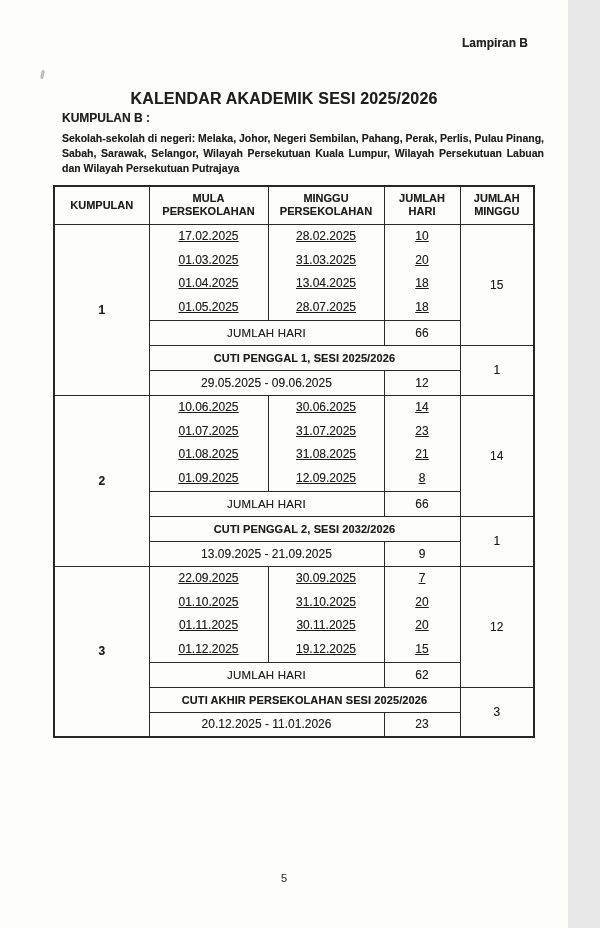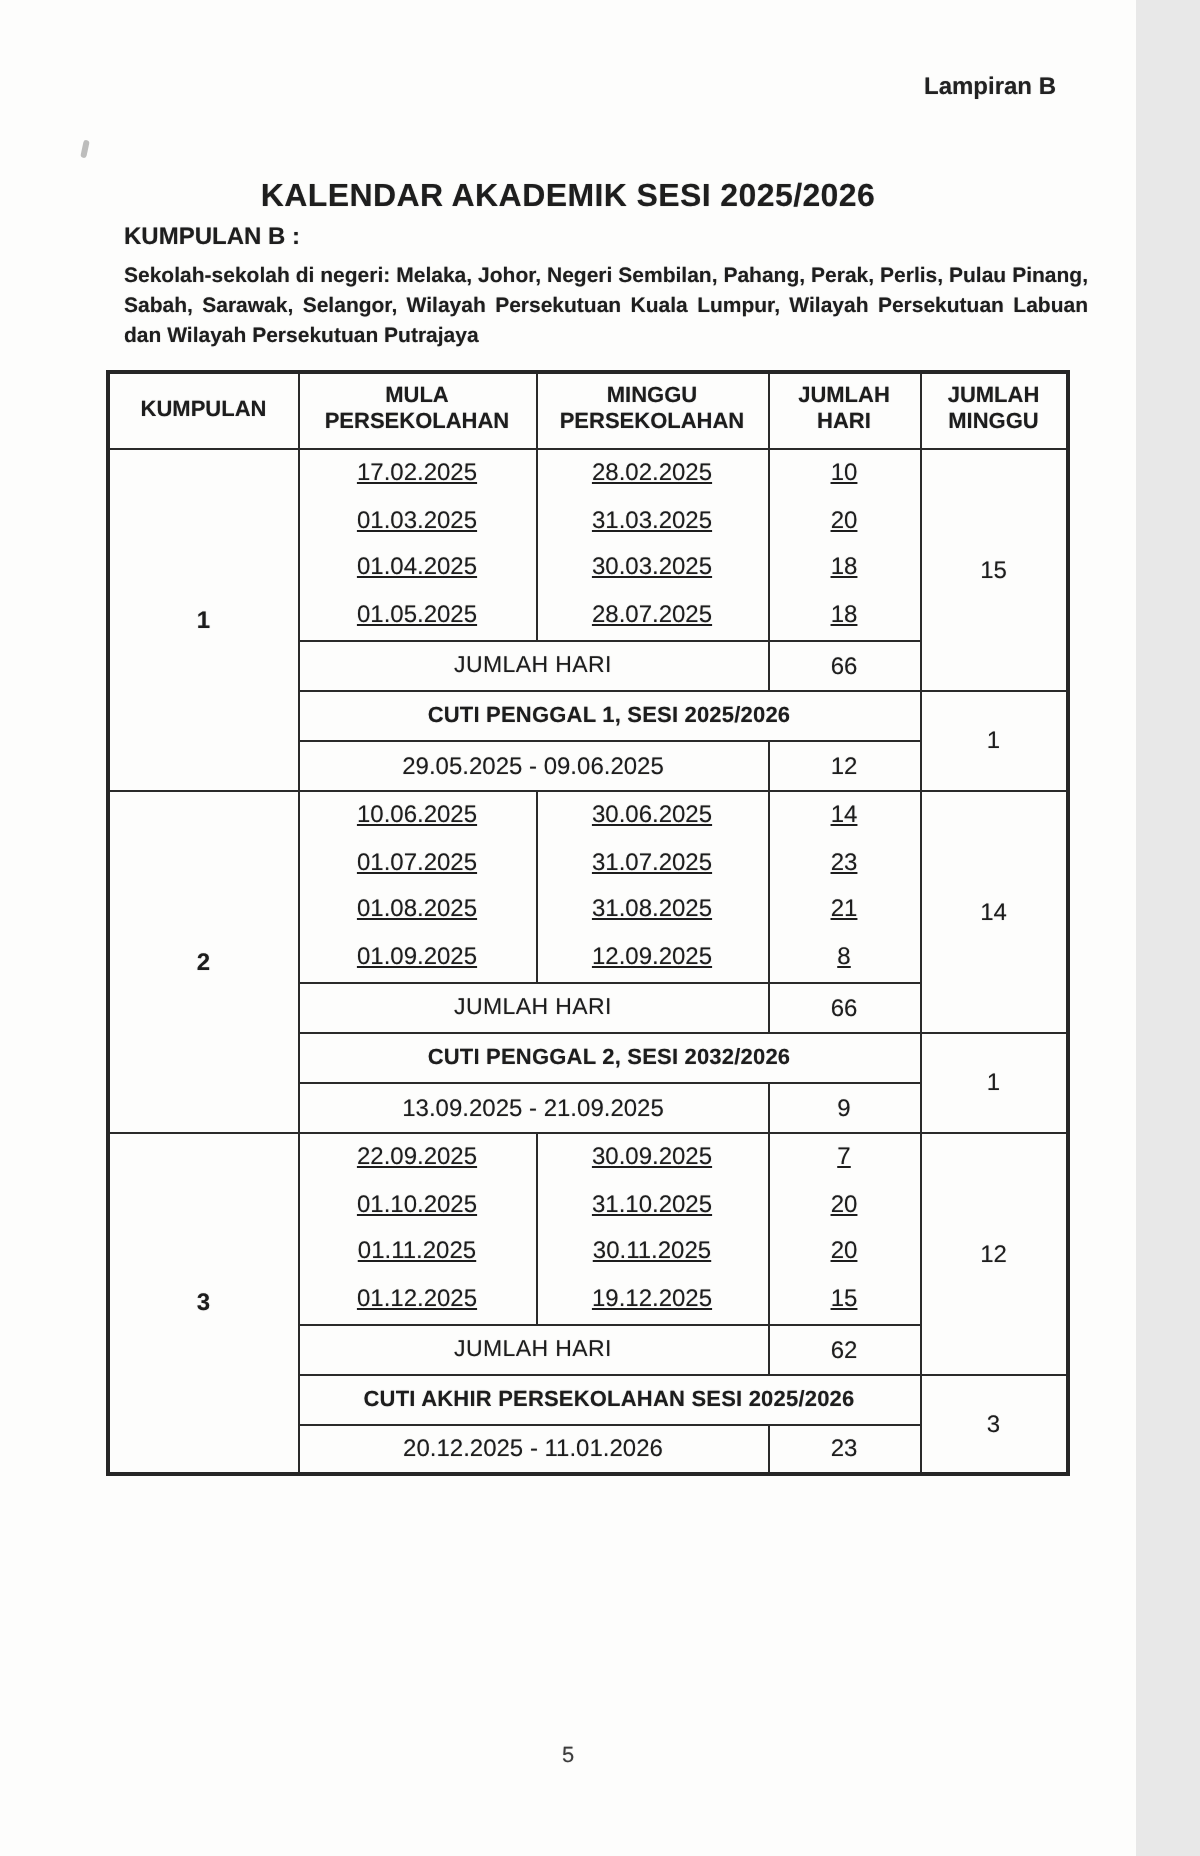--- a/index.html
+++ b/index.html
@@ -153,21 +153,21 @@
           <div>17.02.2025</div>
           <div>01.03.2025</div>
           <div>01.04.2025</div>
           <div>01.05.2025</div>
         </div>
       </td>
       <td>
         <div class="stack">
           <div>28.02.2025</div>
           <div>31.03.2025</div>
-          <div>30.03.2025</div>
+          <div>13.04.2025</div>
           <div>28.07.2025</div>
         </div>
       </td>
       <td>
         <div class="stack">
           <div>10</div>
           <div>20</div>
           <div>18</div>
           <div>18</div>
         </div>

